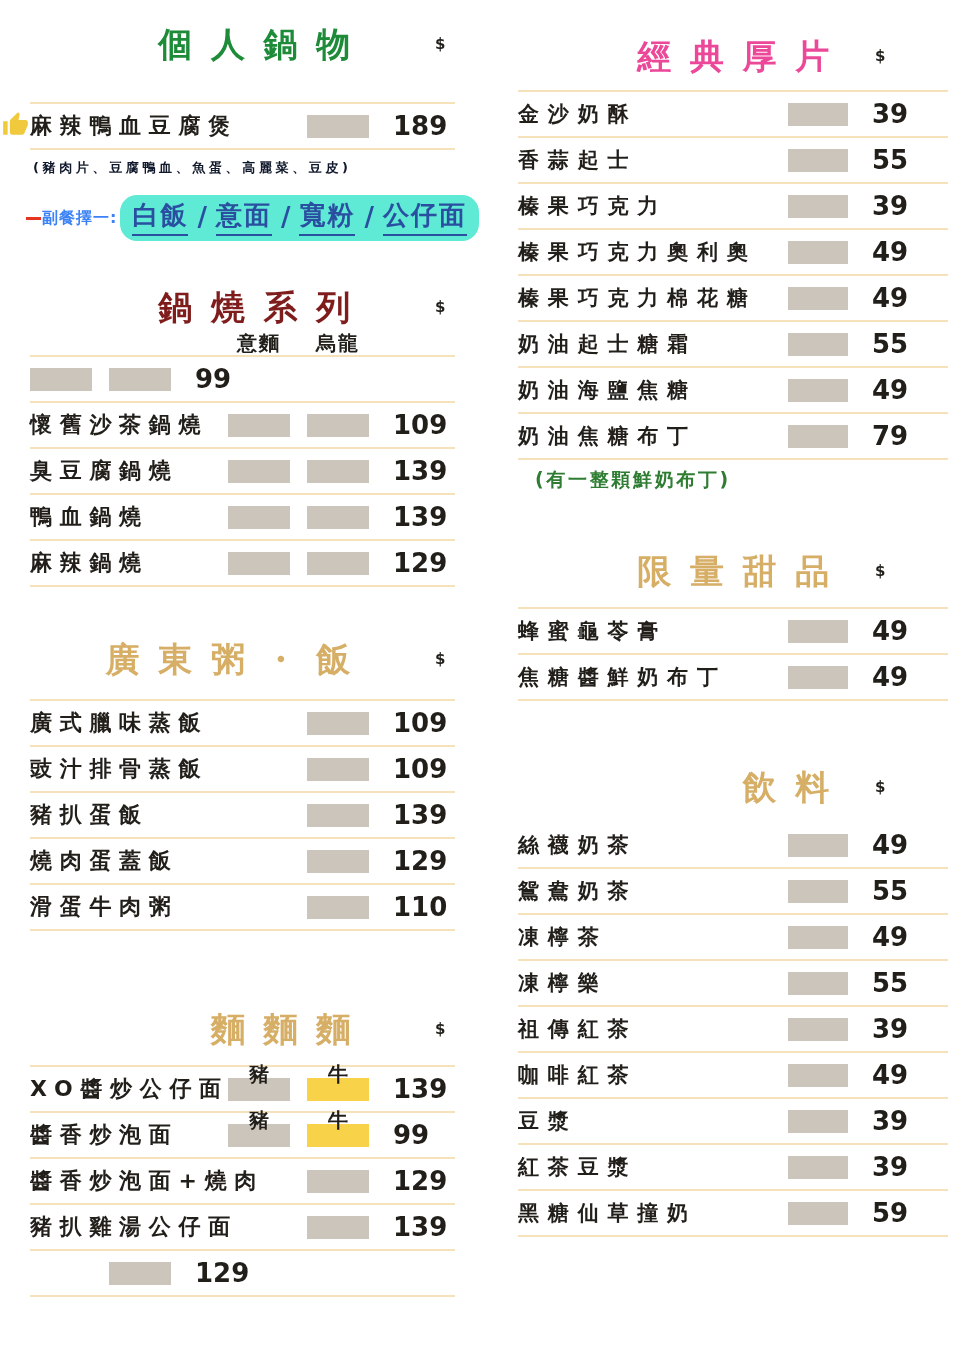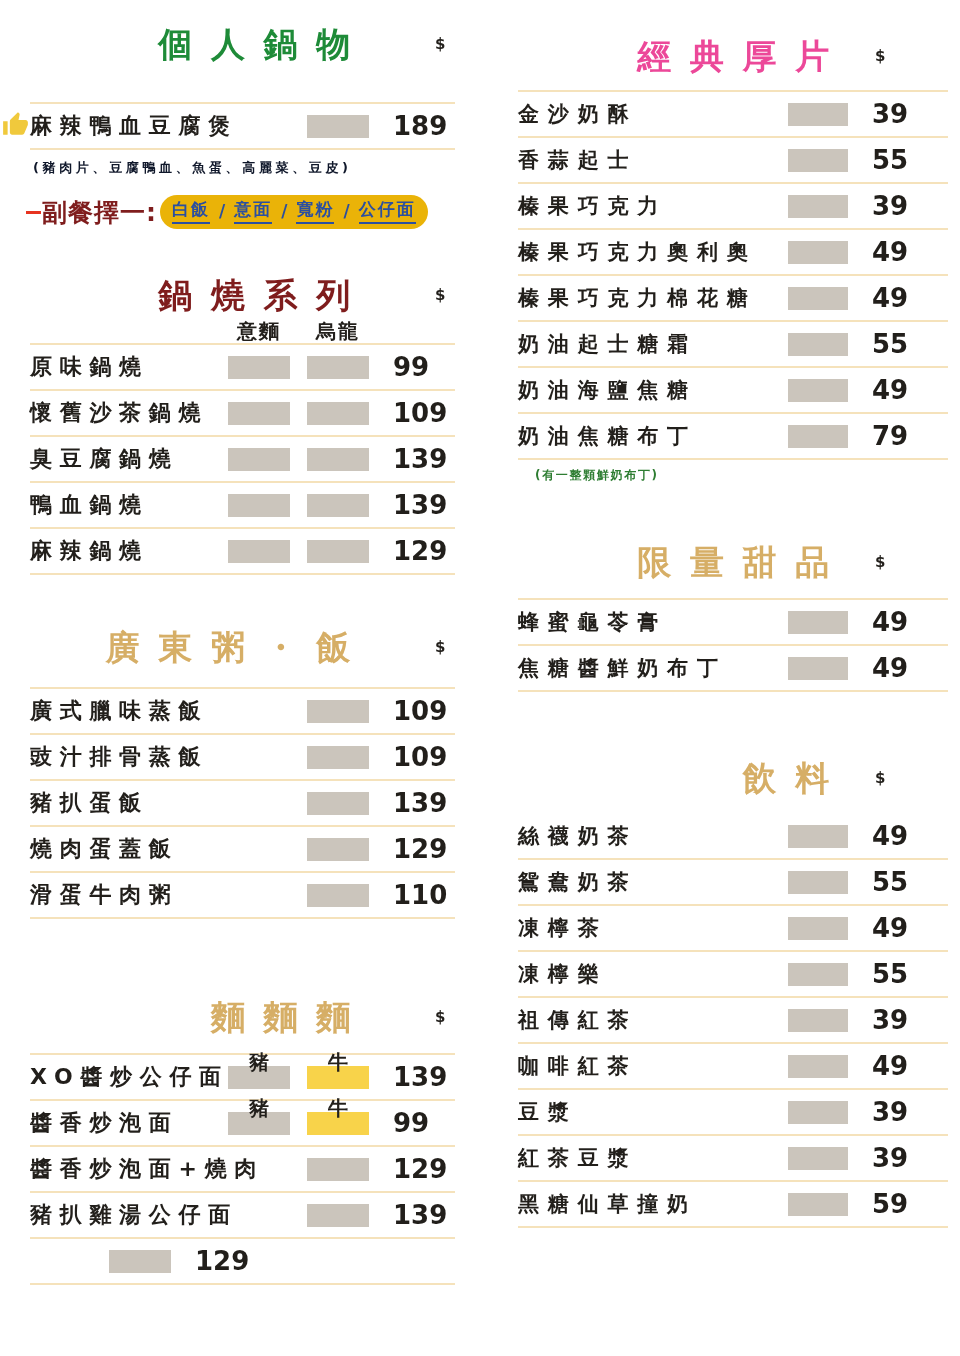--- a/index.html
+++ b/index.html
@@ -73,31 +73,31 @@
   .col-right .price{width:78px;margin-left:22px;padding-left:2px;}
 
   .thumb{position:absolute;left:-28px;top:7px;width:27px;height:27px;}
   .thumb svg{width:27px;height:27px;display:block;}
 
   .item-note{
     font-size:13px;font-weight:700;letter-spacing:0.28em;
     padding:9px 0 0 3px;color:#0f172a;white-space:nowrap;
   }
   .footnote{
-    font-size:12px;font-weight:700;letter-spacing:0.14em;
+    font-size:19px;font-weight:700;letter-spacing:0.14em;
     padding:7px 0 0 17px;color:#2e7d32;white-space:nowrap;
   }
 
   .side-choice{display:flex;align-items:center;margin-top:18px;margin-left:-4px;}
   .red-dash{width:15px;height:3px;background:#e73420;margin-right:1px;flex:0 0 auto;}
-  .side-label{color:#7f1d1d;font-size:25px;font-weight:800;white-space:nowrap;letter-spacing:1px;}
+  .side-label{color:#3b82f6;font-size:16px;font-weight:800;white-space:nowrap;letter-spacing:1px;}
   .choice-pill{
-    background:#eab308;border-radius:17px;margin-left:3px;
+    background:#5eead4;border-radius:17px;margin-left:3px;
     display:flex;align-items:center;padding:3px 12px 5px 12px;
-    font-size:17px;font-weight:800;color:#2b4fa0;white-space:nowrap;
+    font-size:26px;font-weight:800;color:#2b4fa0;white-space:nowrap;
   }
   .side-option{border-bottom:2px solid #2b4fa0;padding-bottom:1px;letter-spacing:2px;}
   .side-sep{margin:0 9px;}
 </style>
 </head>
 <body>
 
 <div class="page">
   <div class="col col-left" id="col-left">
   <section class="menu-section sec-0">
@@ -145,21 +145,20 @@
     </div>
     <div class="col-headers">
       <span class="hdr-spacer"></span>
     <span class="hdr-label">意麵</span>
           <span class="hdr-label">烏龍</span>
           <span class="hdr-price-spacer"></span>
         </div>
     <div class="rows">
   <div class="row">
 
-    <span class="name">原味鍋燒</span>
     <span class="slot">
               <span class="box box-gray"></span>
             </span>
             <span class="slot">
               <span class="box box-gray"></span>
             </span>
             <span class="price">99</span>
   </div>
 
   <div class="row">

